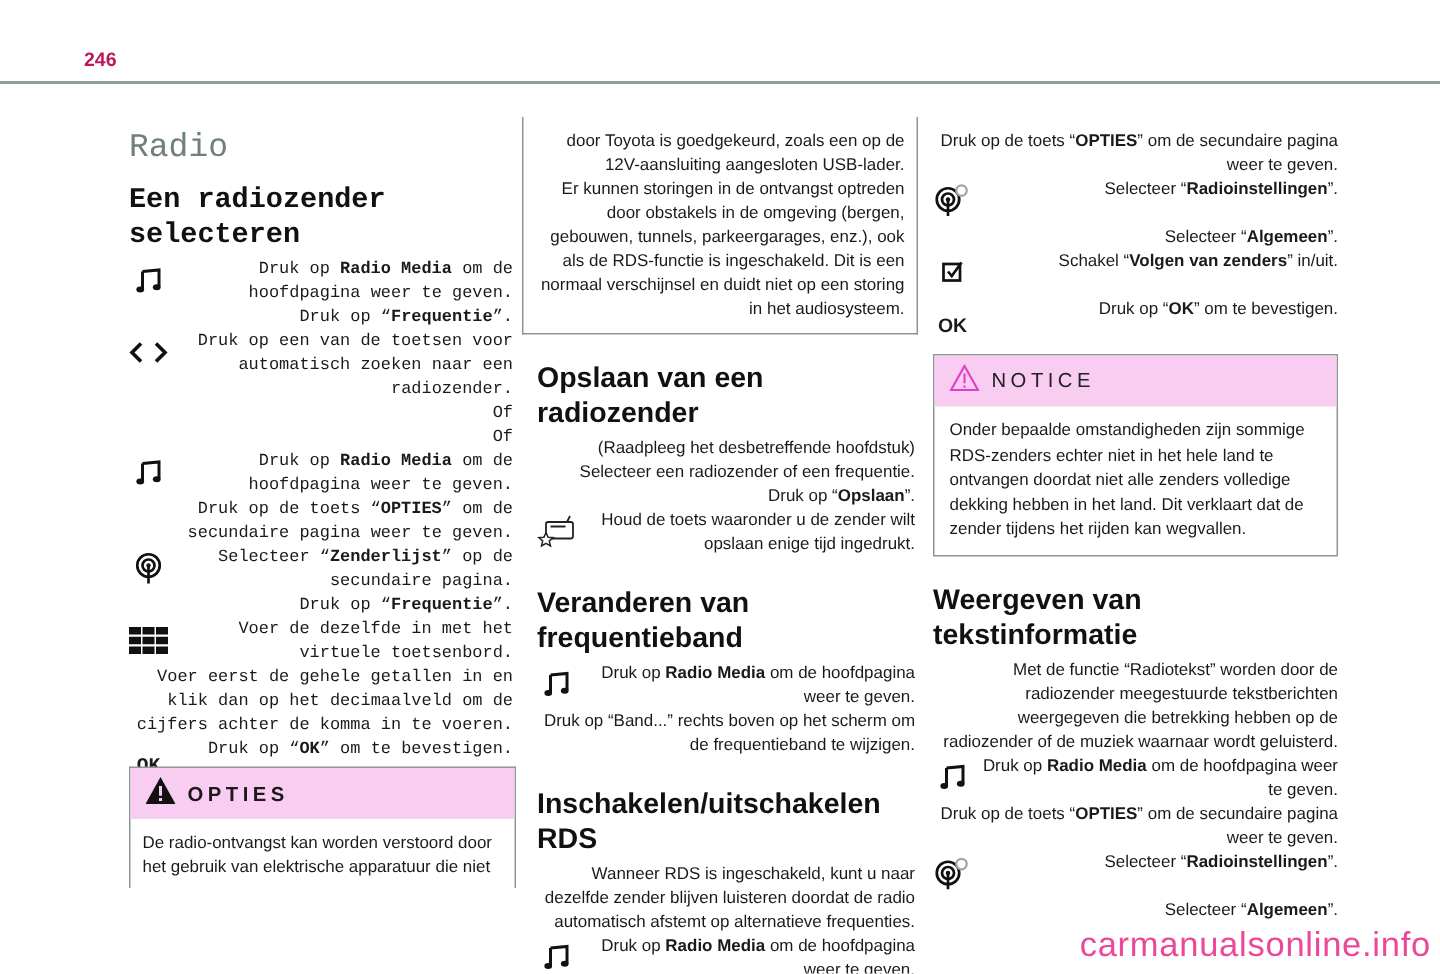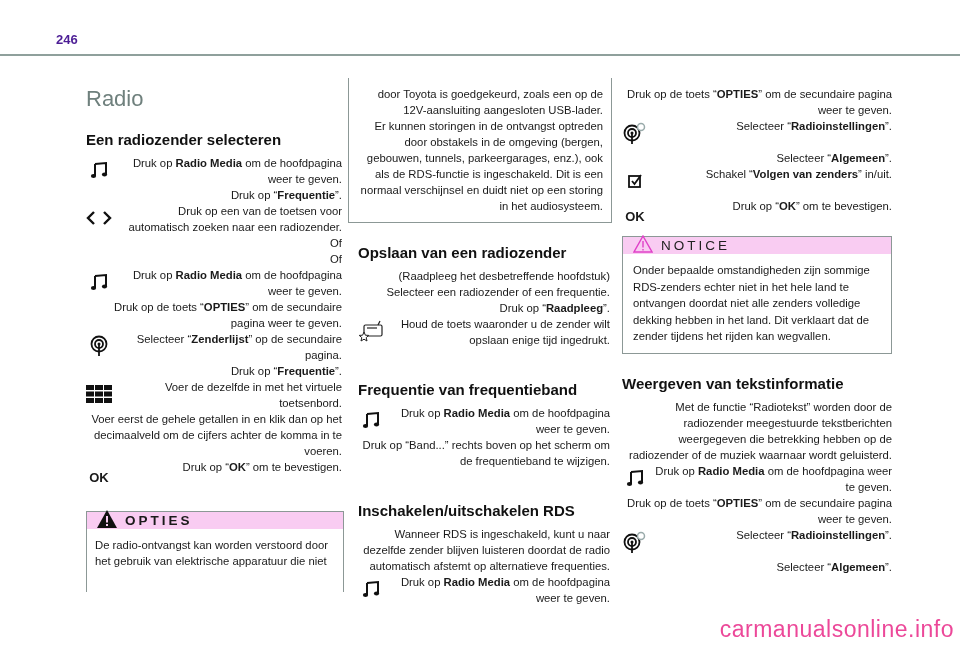--- a/index.html
+++ b/index.html
@@ -1,37 +1,37 @@
 <!DOCTYPE html>
 <html><head>
 <meta charset="utf-8">
 <style>
   html, body { margin: 0; padding: 0; }
   body {
     width: 960px; height: 649px; position: relative; overflow: hidden;
     background: #ffffff; color: #1a1a1a;
     font-family: "Liberation Sans", sans-serif;
   }
-  .page-number { position: absolute; left: 56px; top: 32px; font-size: 13px; font-weight: bold; color: #4c1d95; }
+  .page-number { position: absolute; left: 56px; top: 32px; font-size: 13px; font-weight: bold; color: #be185d; }
   .header-rule { position: absolute; left: 0; right: 0; top: 54px; height: 2px; background: #8fa09c; }
   .col { position: absolute; top: 80px; font-size: 11.3px; line-height: 16px; }
-  .col1 { left: 86px; width: 256px; }
+  .col1 { left: 86px; width: 256px; font-family: Liberation Mono, monospace; }
   .col2 { left: 358px; width: 252px; }
   .col3 { left: 622px; width: 270px; }
   .chapter-title { font-size: 22px; color: #6f807d; margin: 6px 0 10px 0; font-weight: normal; line-height: 26px; }
-  h2 { font-size: 15px; font-weight: bold; margin: 16px 0 4px 0; line-height: 23px; color: #111; }
+  h2 { font-size: 19px; font-weight: bold; margin: 6px 0 4px 0; line-height: 23px; color: #111; }
   p { margin: 0; text-align: right; }
   b { font-weight: bold; }
   .step { position: relative; padding-left: 32px; min-height: 32px; }
   .step .ic { position: absolute; left: 0; top: 4px; width: 26px; height: 22px; display: flex; align-items: center; justify-content: center; }
   .step.single { min-height: 24px; }
   .ok { font-weight: bold; font-size: 13px; }
   .box-cont { border: 1px solid #8c9896; border-top: none; padding: 8px 8px 8px 10px; margin-bottom: 18px; margin-left: -10px; margin-right: -2px; }
   .warn-box { position: absolute; left: 86px; top: 511px; width: 256px; border: 1px solid #8c9896; border-bottom: none; height: 80px; }
-  .box-head { background: #f9ccf2; height: 17px; display: flex; align-items: center; padding-left: 10px; }
+  .box-head { background: #f9ccf2; height: 34px; display: flex; align-items: center; padding-left: 10px; }
   .box-head .label { font-size: 13.5px; letter-spacing: 3px; margin-left: 8px; }
   .warn-box .label { font-weight: bold; }
   .box-body { padding: 8px 8px 6px 8px; }
   .notice-box { border: 1px solid #8c9896; margin: 14px 0 18px 0; width: 268px; }
   .notice-box .label { color: #222; }
   .watermark { position: absolute; right: 6px; bottom: 6px; font-size: 23px; color: #ec4899; letter-spacing: 0.5px; }
   .spacer { height: 14px; }
 </style>
 </head>
 <body>
@@ -137,35 +137,35 @@
 
 <div class="col col2" style="top:78px;">
   <div class="box-cont">
     <p>door Toyota is goedgekeurd, zoals een op de 12V-aansluiting aangesloten USB-lader.</p>
     <p>Er kunnen storingen in de ontvangst optreden door obstakels in de omgeving (bergen, gebouwen, tunnels, parkeergarages, enz.), ook als de RDS-functie is ingeschakeld. Dit is een normaal verschijnsel en duidt niet op een storing in het audiosysteem.</p>
   </div>
 
   <h2>Opslaan van een radiozender</h2>
   <p>(Raadpleeg het desbetreffende hoofdstuk)</p>
   <p>Selecteer een radiozender of een frequentie.</p>
-  <p><span>Druk op “</span><b>Raadpleeg</b><span>”.</span></p>
+  <p><span>Druk op “</span><b>Opslaan</b><span>”.</span></p>
   <div class="step">
     <span class="ic">
       <svg width="26" height="22" viewBox="0 0 26 22">
           <rect x="6" y="5" width="18" height="11" rx="1.5" stroke="#222" stroke-width="1.2" fill="none"></rect>
           <line x1="9" y1="8" x2="19" y2="8" stroke="#222" stroke-width="1.2"></line>
           <line x1="20" y1="5" x2="22" y2="1" stroke="#222" stroke-width="1.2"></line>
           <path d="M6 12 L7.4 15.2 L10.8 15.4 L8.2 17.6 L9 21 L6 19.2 L3 21 L3.8 17.6 L1.2 15.4 L4.6 15.2 Z" stroke="#222" stroke-width="1" fill="#fff"></path>
         </svg>
     </span>
     <p>Houd de toets waaronder u de zender wilt opslaan enige tijd ingedrukt.</p>
   </div>
   <div class="spacer"></div>
 
-  <h2>Frequentie van frequentieband</h2>
+  <h2>Veranderen van frequentieband</h2>
   <div class="step">
     <span class="ic">
       <svg width="20" height="20" viewBox="0 0 20 20">
           <path d="M6 4 L17 3 L17 14" stroke="#111" stroke-width="2" fill="none"></path>
           <path d="M6 4 L6 16" stroke="#111" stroke-width="2"></path>
           <ellipse cx="4.5" cy="16" rx="2.6" ry="2" fill="#111"></ellipse>
           <ellipse cx="15.5" cy="14.5" rx="2.6" ry="2" fill="#111"></ellipse>
         </svg>
     </span>
     <p><span>Druk op </span><b>Radio Media</b><span> om de hoofdpagina weer te geven.</span></p>

